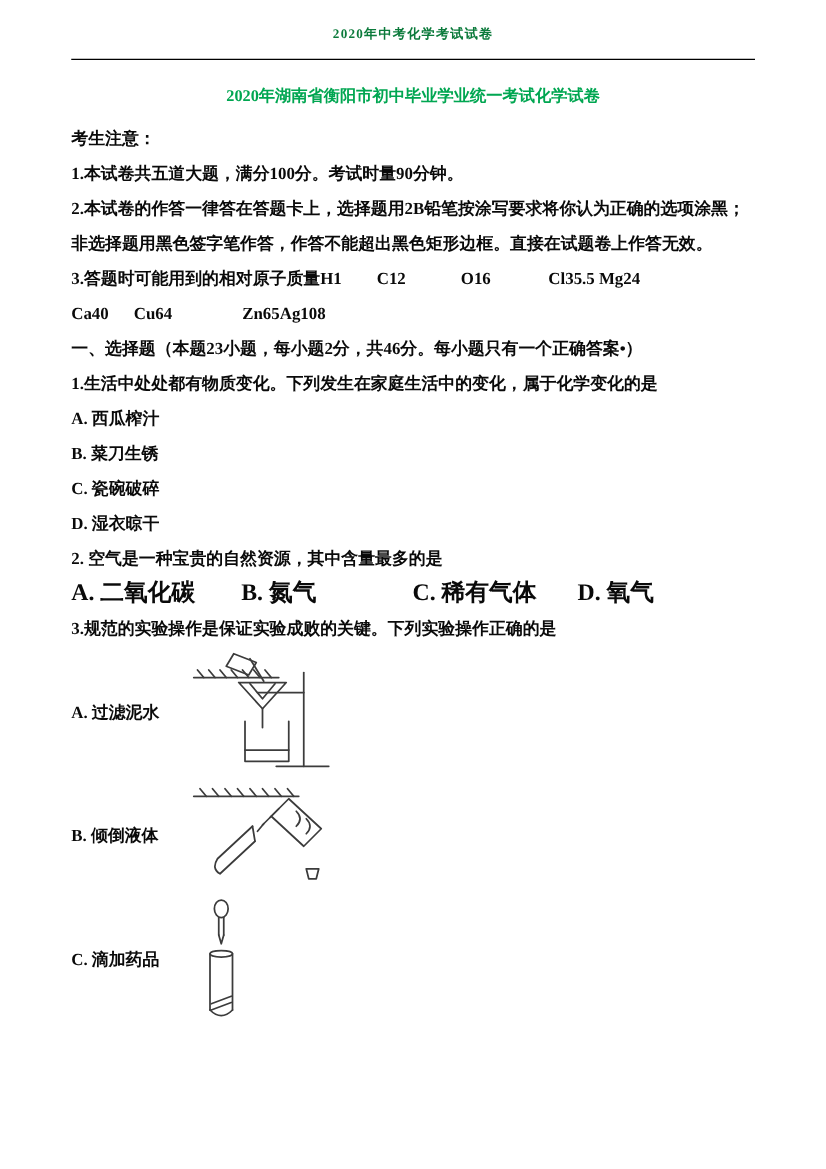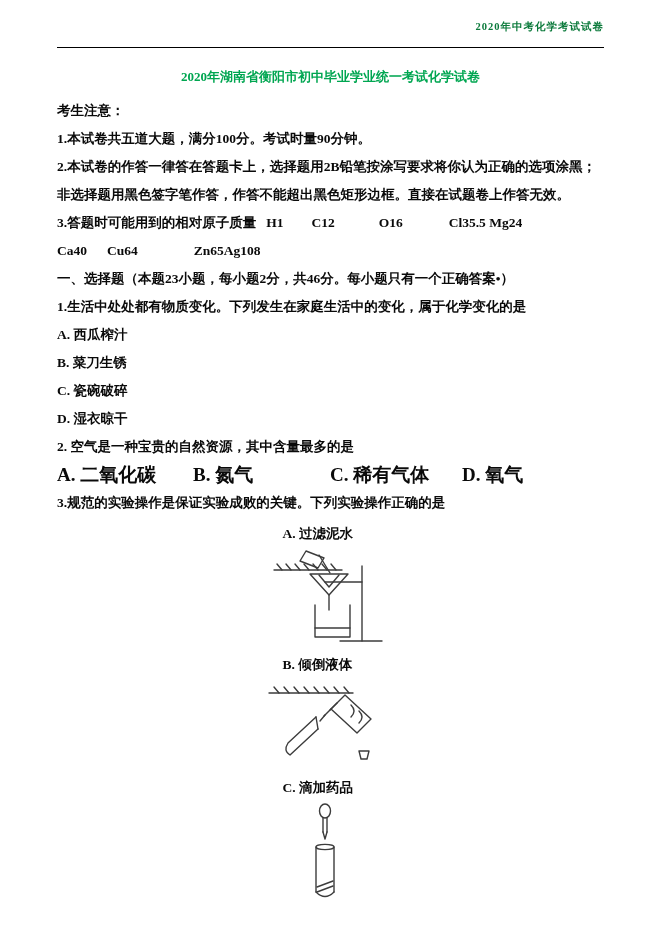--- a/index.html
+++ b/index.html
@@ -8,32 +8,32 @@
     --ink:#0a0a0a;
   }
   *{box-sizing:border-box;}
   html,body{margin:0;padding:0;background:#ffffff;}
   .page{
     width:661px;height:935px;background:#ffffff;position:relative;overflow:hidden;
     padding:20px 57px 0 57px;
     font-family:"Liberation Serif","DejaVu Serif",serif;
     font-weight:700;color:var(--ink);
   }
-  .doc-header{text-align:right;font-size:10.5px;color:var(--header-green);letter-spacing:1px;}
+  .doc-header{text-align:center;font-size:10.5px;color:var(--header-green);letter-spacing:1px;}
   .top-rule{border:none;border-top:1.6px solid #000;margin:13px 0 0 0;}
   .doc-title{text-align:center;color:var(--title-green);font-size:13px;line-height:1.2;margin:21px 0 0 0;font-weight:700;}
   .para{font-size:13.5px;line-height:28px;margin:0;word-break:break-all;}
   .mt{margin-top:12px;}
   .mass{display:inline-block;white-space:nowrap;}
-  .m-l1-0{margin-left:10px;} .m-l1-1{margin-left:28px;text-align:right;} .m-l1-2{margin-left:44px;} .m-l1-3{margin-left:46px;}
+  .m-l1-0{} .m-l1-1{margin-left:28px;text-align:right;} .m-l1-2{margin-left:44px;} .m-l1-3{margin-left:46px;}
   .m-l2-1{margin-left:20px;} .m-l2-2{margin-left:56px;} .m-l2-3{}
   .q2opts{display:flex;font-size:19px;line-height:28px;}
   .q2opts .opt{flex:none;white-space:nowrap;}
   .q2opts .o0{width:136px;} .q2opts .o1{width:137px;} .q2opts .o2{width:132px;}
-  .q3row{display:flex;align-items:center;margin:3px 0;flex-direction:column;}
+  .q3row{display:flex;align-items:center;margin:3px 0;}
   .q3label{width:96px;flex:none;font-size:13.5px;line-height:28px;}
   .q3fig{flex:none;display:block;}
   svg.fig{display:block;stroke:#3c3c3c;fill:none;stroke-width:1.4;stroke-linecap:round;stroke-linejoin:round;}
 </style>
 </head>
 <body>
 
 <div class="page">
 
   <div class="doc-header">2020年中考化学考试试卷</div>

